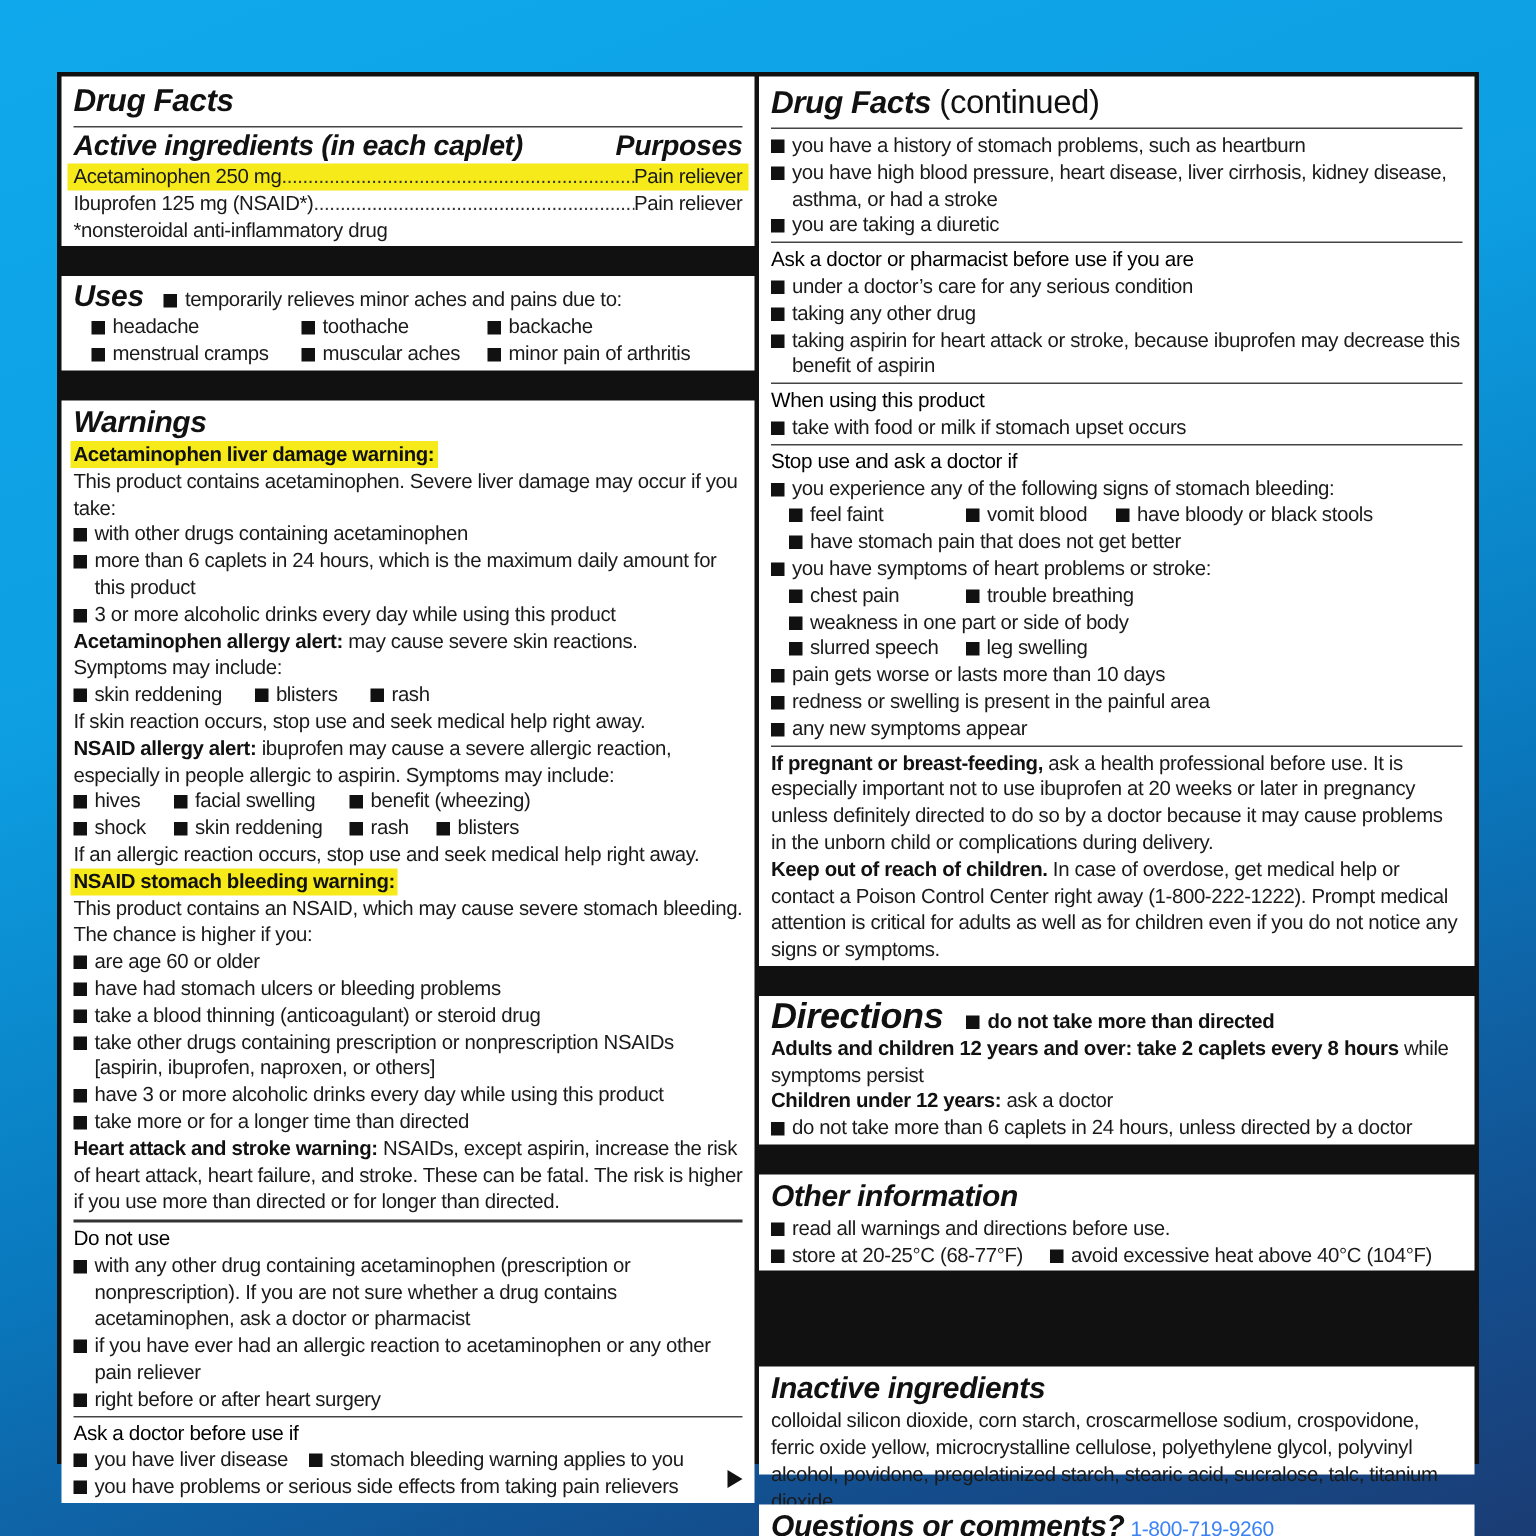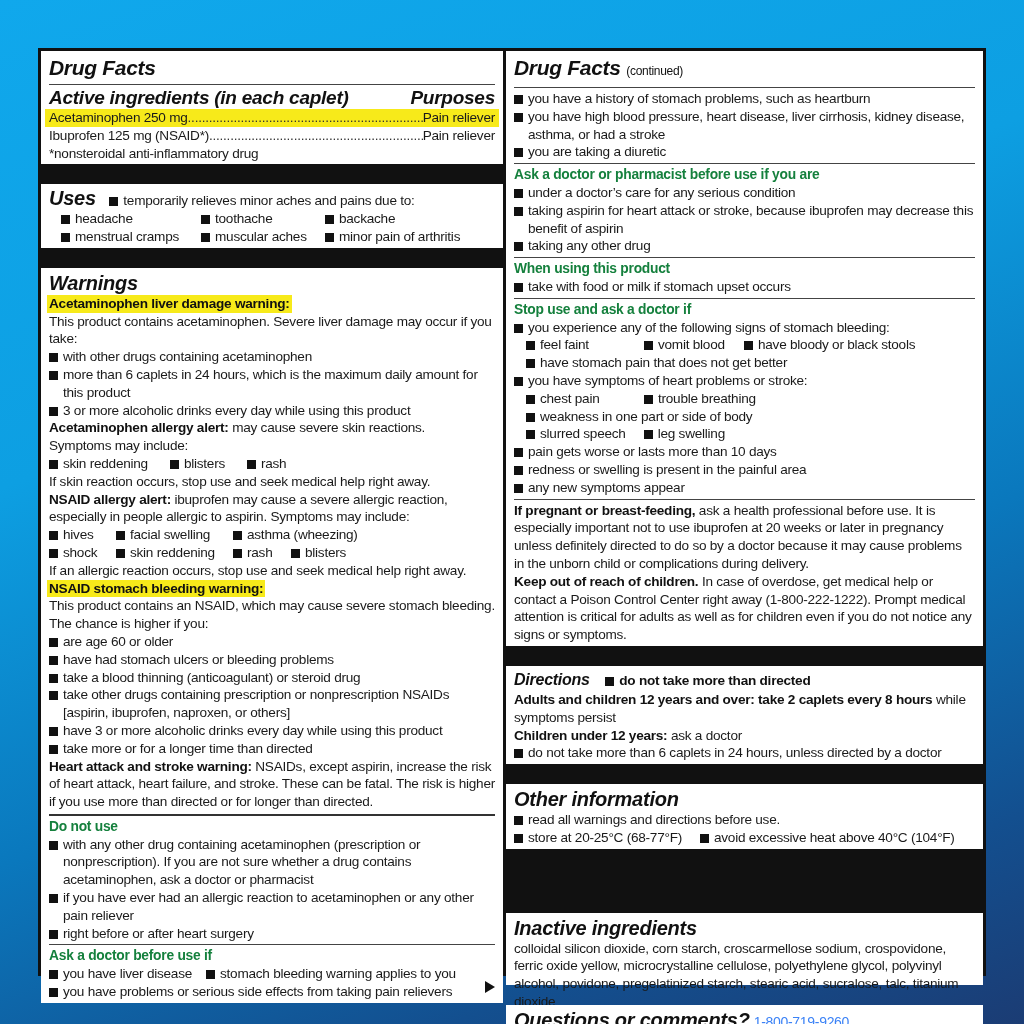--- a/index.html
+++ b/index.html
@@ -29,21 +29,21 @@
     line-height: 17.8px;
     letter-spacing: -0.25px;
     position: relative;
   }
   .h-big {
     font-style: italic; font-weight: bold;
     font-size: 21px; line-height: 28px;
     letter-spacing: -0.3px;
     color: #111;
   }
-  .h-big .light { font-weight: normal; font-style: normal; font-size: 12px; }
+  .h-big .light { font-weight: normal; font-style: normal; font-size: 22px; }
   .h-med {
     font-style: italic; font-weight: bold;
     font-size: 18.5px; line-height: 22px;
     color: #111;
   }
   .rule { border-top: 1.5px solid #444; margin: 2px 0 2px 0; }
   .rule-thick { border-top: 2px solid #333; margin: 3px 0 2px 0; }
   .b { font-weight: bold; color: #111; }
   .hl { background: #f7ea1a; display: inline-block; padding: 0 2px; margin-left: -2px; }
   .hl-row { background: #f7ea1a; margin: 0 -4px; padding: 0 4px; }
@@ -56,21 +56,21 @@
     width: 9px; height: 9px; background: #111;
   }
   .bl.ind { margin-left: 12px; }
   .inline-bl { display: inline-block; position: relative; padding-left: 14px; }
   .inline-bl::before {
     content: ""; position: absolute; left: 0; top: 5px;
     width: 9px; height: 9px; background: #111;
   }
   .grid3 { display: grid; grid-template-columns: 140px 124px 1fr; padding-left: 12px; }
   .flexrow { display: flex; gap: 16px; }
-  .subhead { font-weight: bold; font-size: 13.8px; color: #15803d; }
+  .subhead { font-weight: normal; font-size: 13.8px; color: #000000; }
   .arrow {
     position: absolute; right: 8px; bottom: 10px;
     width: 0; height: 0;
     border-top: 6px solid transparent; border-bottom: 6px solid transparent;
     border-left: 10px solid #111;
   }
   .q-line { display: flex; align-items: baseline; gap: 4px; }
   .q-line .phone { font-size: 14px; letter-spacing: -0.3px; color: #3b82f6; }
 </style>
 </head>
@@ -136,21 +136,21 @@
       </div>
       <div>If skin reaction occurs, stop use and seek medical help right away.</div>
 
       <div>
         <span class="b">NSAID allergy alert:</span>
         <span>ibuprofen may cause a severe allergic reaction, especially in people allergic to aspirin. Symptoms may include:</span>
       </div>
       <div style="display:grid; grid-template-columns:67px 117px 116px 1fr;">
         <span class="inline-bl">hives</span>
         <span class="inline-bl">facial swelling</span>
-        <span class="inline-bl" style="grid-column:span 2;">asthma (wheezing)</span>
+        <span class="inline-bl" style="grid-column:span 2;">benefit (wheezing)</span>
         <span class="inline-bl">shock</span>
         <span class="inline-bl">skin reddening</span>
         <span class="inline-bl">rash</span>
         <span class="inline-bl" style="margin-left:-58px;">blisters</span>
       </div>
       <div>If an allergic reaction occurs, stop use and seek medical help right away.</div>
 
       <div><span class="b hl">NSAID stomach bleeding warning:</span></div>
       <div>This product contains an NSAID, which may cause severe stomach bleeding. The chance is higher if you:</div>
       <div class="bl">are age 60 or older</div>
@@ -190,22 +190,22 @@
         <span class="light">(continued)</span>
       </div>
       <div class="rule"></div>
       <div class="bl">you have a history of stomach problems, such as heartburn</div>
       <div class="bl">you have high blood pressure, heart disease, liver cirrhosis, kidney disease, asthma, or had a stroke</div>
       <div class="bl">you are taking a diuretic</div>
 
       <div class="rule"></div>
       <div class="subhead">Ask a doctor or pharmacist before use if you are</div>
       <div class="bl">under a doctor’s care for any serious condition</div>
+      <div class="bl">taking any other drug</div>
       <div class="bl">taking aspirin for heart attack or stroke, because ibuprofen may decrease this benefit of aspirin</div>
-      <div class="bl">taking any other drug</div>
 
       <div class="rule"></div>
       <div class="subhead">When using this product</div>
       <div class="bl">take with food or milk if stomach upset occurs</div>
 
       <div class="rule"></div>
       <div class="subhead">Stop use and ask a doctor if</div>
       <div class="bl">you experience any of the following signs of stomach bleeding:</div>
       <div style="display:grid; grid-template-columns:118px 100px 1fr; padding-left:12px;">
         <span class="inline-bl">feel faint</span>
@@ -233,21 +233,21 @@
         <span>ask a health professional before use. It is especially important not to use ibuprofen at 20 weeks or later in pregnancy unless definitely directed to do so by a doctor because it may cause problems in the unborn child or complications during delivery.</span>
       </div>
       <div>
         <span class="b">Keep out of reach of children.</span>
         <span>In case of overdose, get medical help or contact a Poison Control Center right away (1-800-222-1222). Prompt medical attention is critical for adults as well as for children even if you do not notice any signs or symptoms.</span>
       </div>
     </div>
 
     <div class="box" style="height:99px;">
       <div>
-        <span class="h-med" style="font-size:16px; margin-right:12px;">Directions</span>
+        <span class="h-med" style="font-size:24px; margin-right:12px;">Directions</span>
         <span class="inline-bl b">do not take more than directed</span>
       </div>
       <div>
         <span class="b">Adults and children 12 years and over: take 2 caplets every 8 hours</span>
         <span>while symptoms persist</span>
       </div>
       <div>
         <span class="b">Children under 12 years:</span>
         <span>ask a doctor</span>
       </div>

